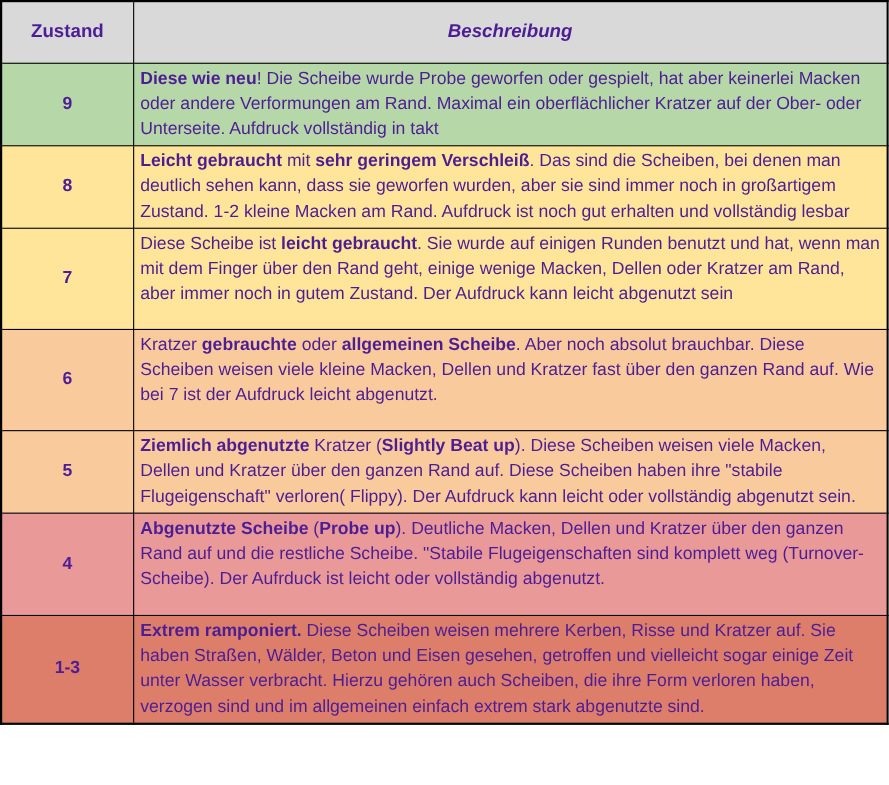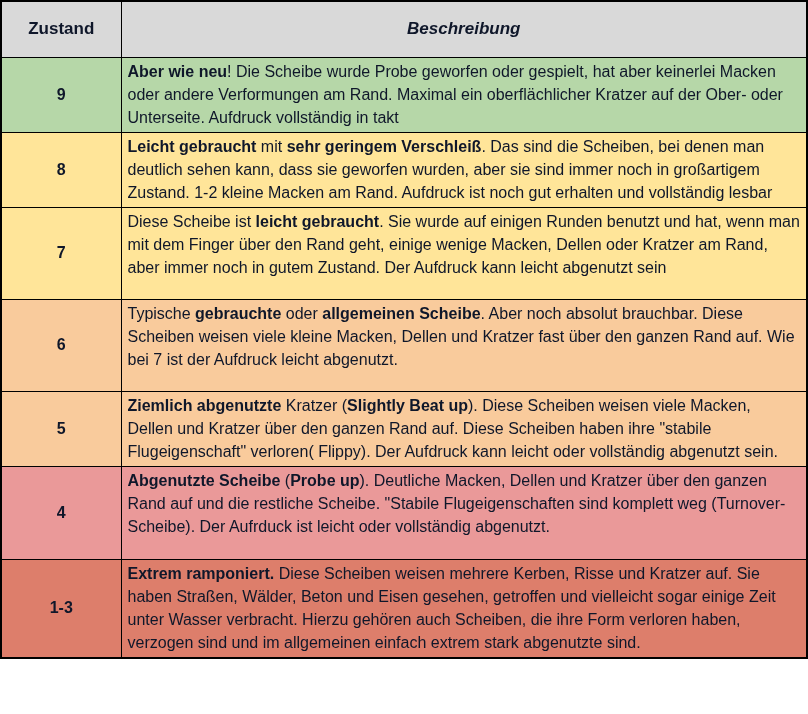--- a/index.html
+++ b/index.html
@@ -10,21 +10,21 @@
     font-family: "Liberation Sans", sans-serif;
   }
   table.condition-table {
     border-collapse: collapse;
     width: 808px;
     table-layout: fixed;
     border: 2px solid #000000;
   }
   th, td {
     border: 1px solid #000000;
-    color: #0f172a;
+    color: #4c1d95;
   }
   th {
     font-size: 17px;
     font-weight: bold;
     text-align: center;
     vertical-align: middle;
   }
   thead tr { height: 56px; }
   col.grade-col { width: 120px; }
   td.grade {
@@ -60,33 +60,33 @@
   </colgroup>
   <thead>
     <tr>
       <th style="background-color: rgb(217, 217, 217);">Zustand</th>
       <th style="background-color: rgb(217, 217, 217); font-style: italic;">Beschreibung</th>
     </tr>
   </thead>
   <tbody id="table-body">
       <tr style="background-color: rgb(182, 215, 168);">
     <td class="grade">9</td>
-    <td class="desc"><span class="b">Aber wie neu</span><span>! Die Scheibe wurde Probe geworfen oder gespielt, hat aber keinerlei Macken oder andere Verformungen am Rand. Maximal ein oberflächlicher Kratzer auf der Ober- oder Unterseite. Aufdruck vollständig in takt</span></td>
+    <td class="desc"><span class="b">Diese wie neu</span><span>! Die Scheibe wurde Probe geworfen oder gespielt, hat aber keinerlei Macken oder andere Verformungen am Rand. Maximal ein oberflächlicher Kratzer auf der Ober- oder Unterseite. Aufdruck vollständig in takt</span></td>
   </tr>
       <tr style="background-color: rgb(255, 229, 153);">
     <td class="grade">8</td>
     <td class="desc"><span class="b">Leicht gebraucht</span><span> mit </span><span class="b">sehr geringem Verschleiß</span><span>. Das sind die Scheiben, bei denen man deutlich sehen kann, dass sie geworfen wurden, aber sie sind immer noch in großartigem Zustand. 1-2 kleine Macken am Rand. Aufdruck ist noch gut erhalten und vollständig lesbar</span></td>
   </tr>
       <tr style="background-color: rgb(255, 229, 153);">
     <td class="grade">7</td>
     <td class="desc"><span>Diese Scheibe ist </span><span class="b">leicht gebraucht</span><span>. Sie wurde auf einigen Runden benutzt und hat, wenn man mit dem Finger über den Rand geht, einige wenige Macken, Dellen oder Kratzer am Rand, aber immer noch in gutem Zustand. Der Aufdruck kann leicht abgenutzt sein</span></td>
   </tr>
       <tr style="background-color: rgb(249, 203, 156);">
     <td class="grade">6</td>
-    <td class="desc"><span>Typische </span><span class="b">gebrauchte</span><span> oder </span><span class="b">allgemeinen Scheibe</span><span>. Aber noch absolut brauchbar. Diese Scheiben weisen viele kleine Macken, Dellen und Kratzer fast über den ganzen Rand auf. Wie bei 7 ist der Aufdruck leicht abgenutzt.</span></td>
+    <td class="desc"><span>Kratzer </span><span class="b">gebrauchte</span><span> oder </span><span class="b">allgemeinen Scheibe</span><span>. Aber noch absolut brauchbar. Diese Scheiben weisen viele kleine Macken, Dellen und Kratzer fast über den ganzen Rand auf. Wie bei 7 ist der Aufdruck leicht abgenutzt.</span></td>
   </tr>
       <tr style="background-color: rgb(249, 203, 156);">
     <td class="grade">5</td>
     <td class="desc"><span class="b">Ziemlich abgenutzte</span><span> Kratzer (</span><span class="b">Slightly Beat up</span><span>). Diese Scheiben weisen viele Macken, Dellen und Kratzer über den ganzen Rand auf. Diese Scheiben haben ihre "stabile Flugeigenschaft" verloren( Flippy). Der Aufdruck kann leicht oder vollständig abgenutzt sein.</span></td>
   </tr>
       <tr style="background-color: rgb(234, 153, 153);">
     <td class="grade">4</td>
     <td class="desc"><span class="b">Abgenutzte Scheibe</span><span> (</span><span class="b">Probe up</span><span>). Deutliche  Macken, Dellen und Kratzer über den ganzen Rand auf und die restliche Scheibe. "Stabile Flugeigenschaften sind komplett weg (Turnover-Scheibe). Der Aufrduck ist leicht oder vollständig abgenutzt.</span></td>
   </tr>
       <tr style="background-color: rgb(221, 126, 107);">

